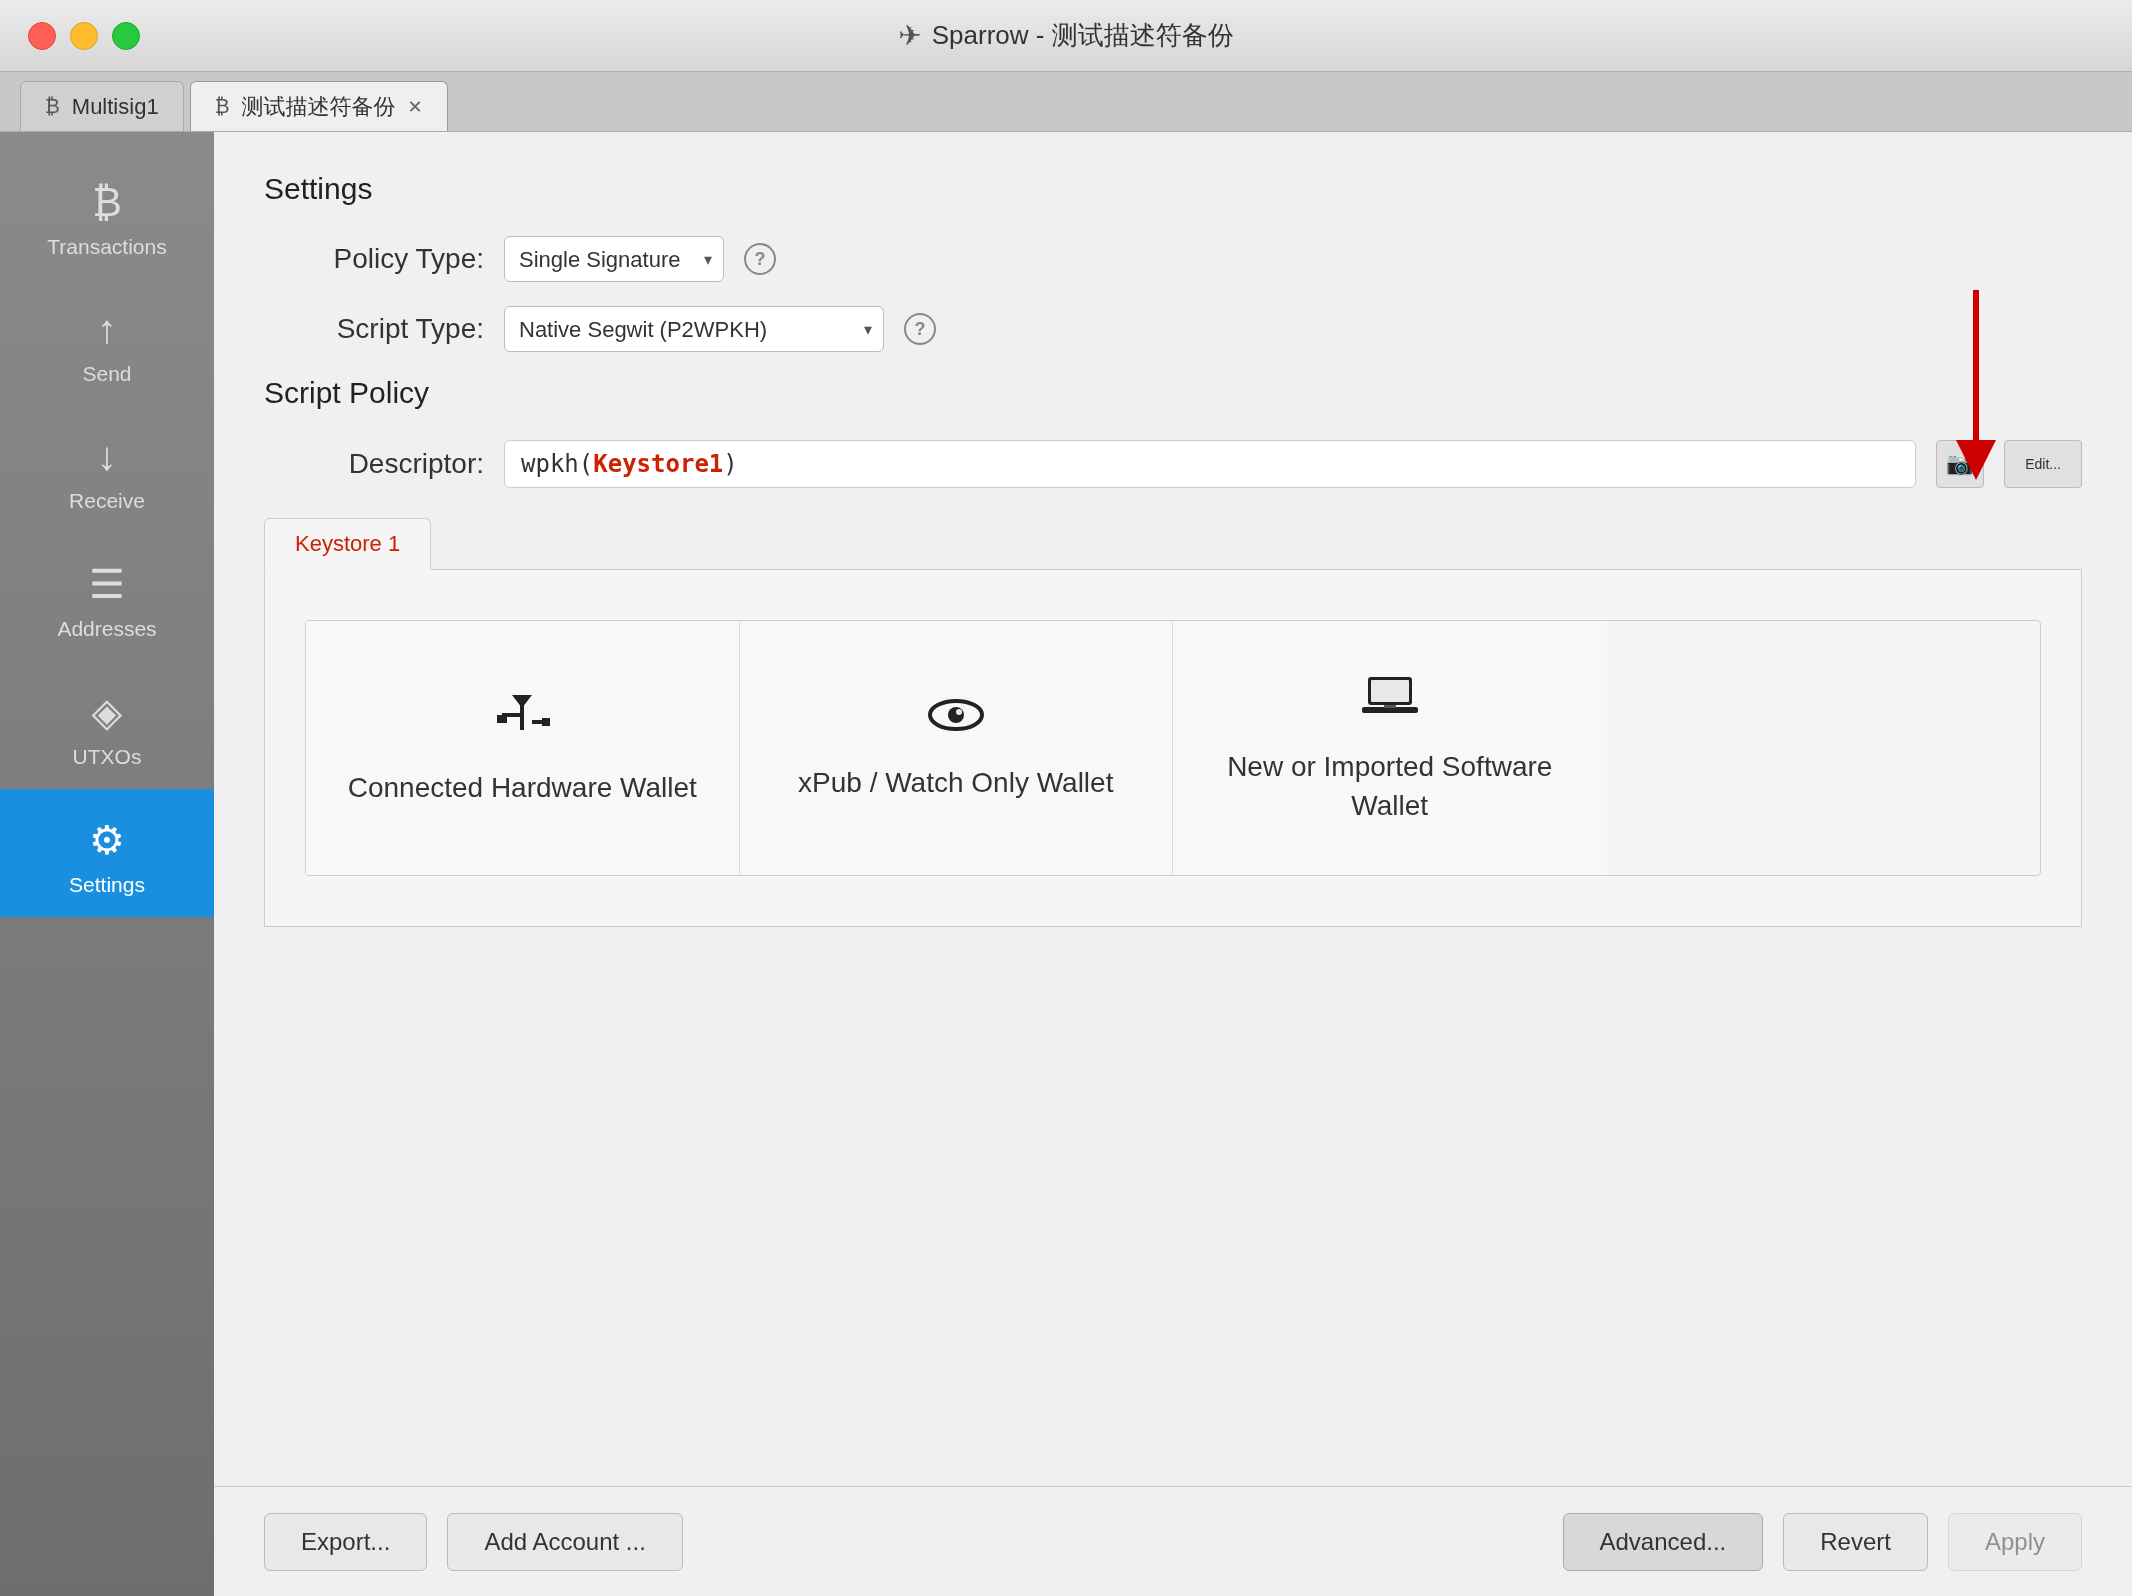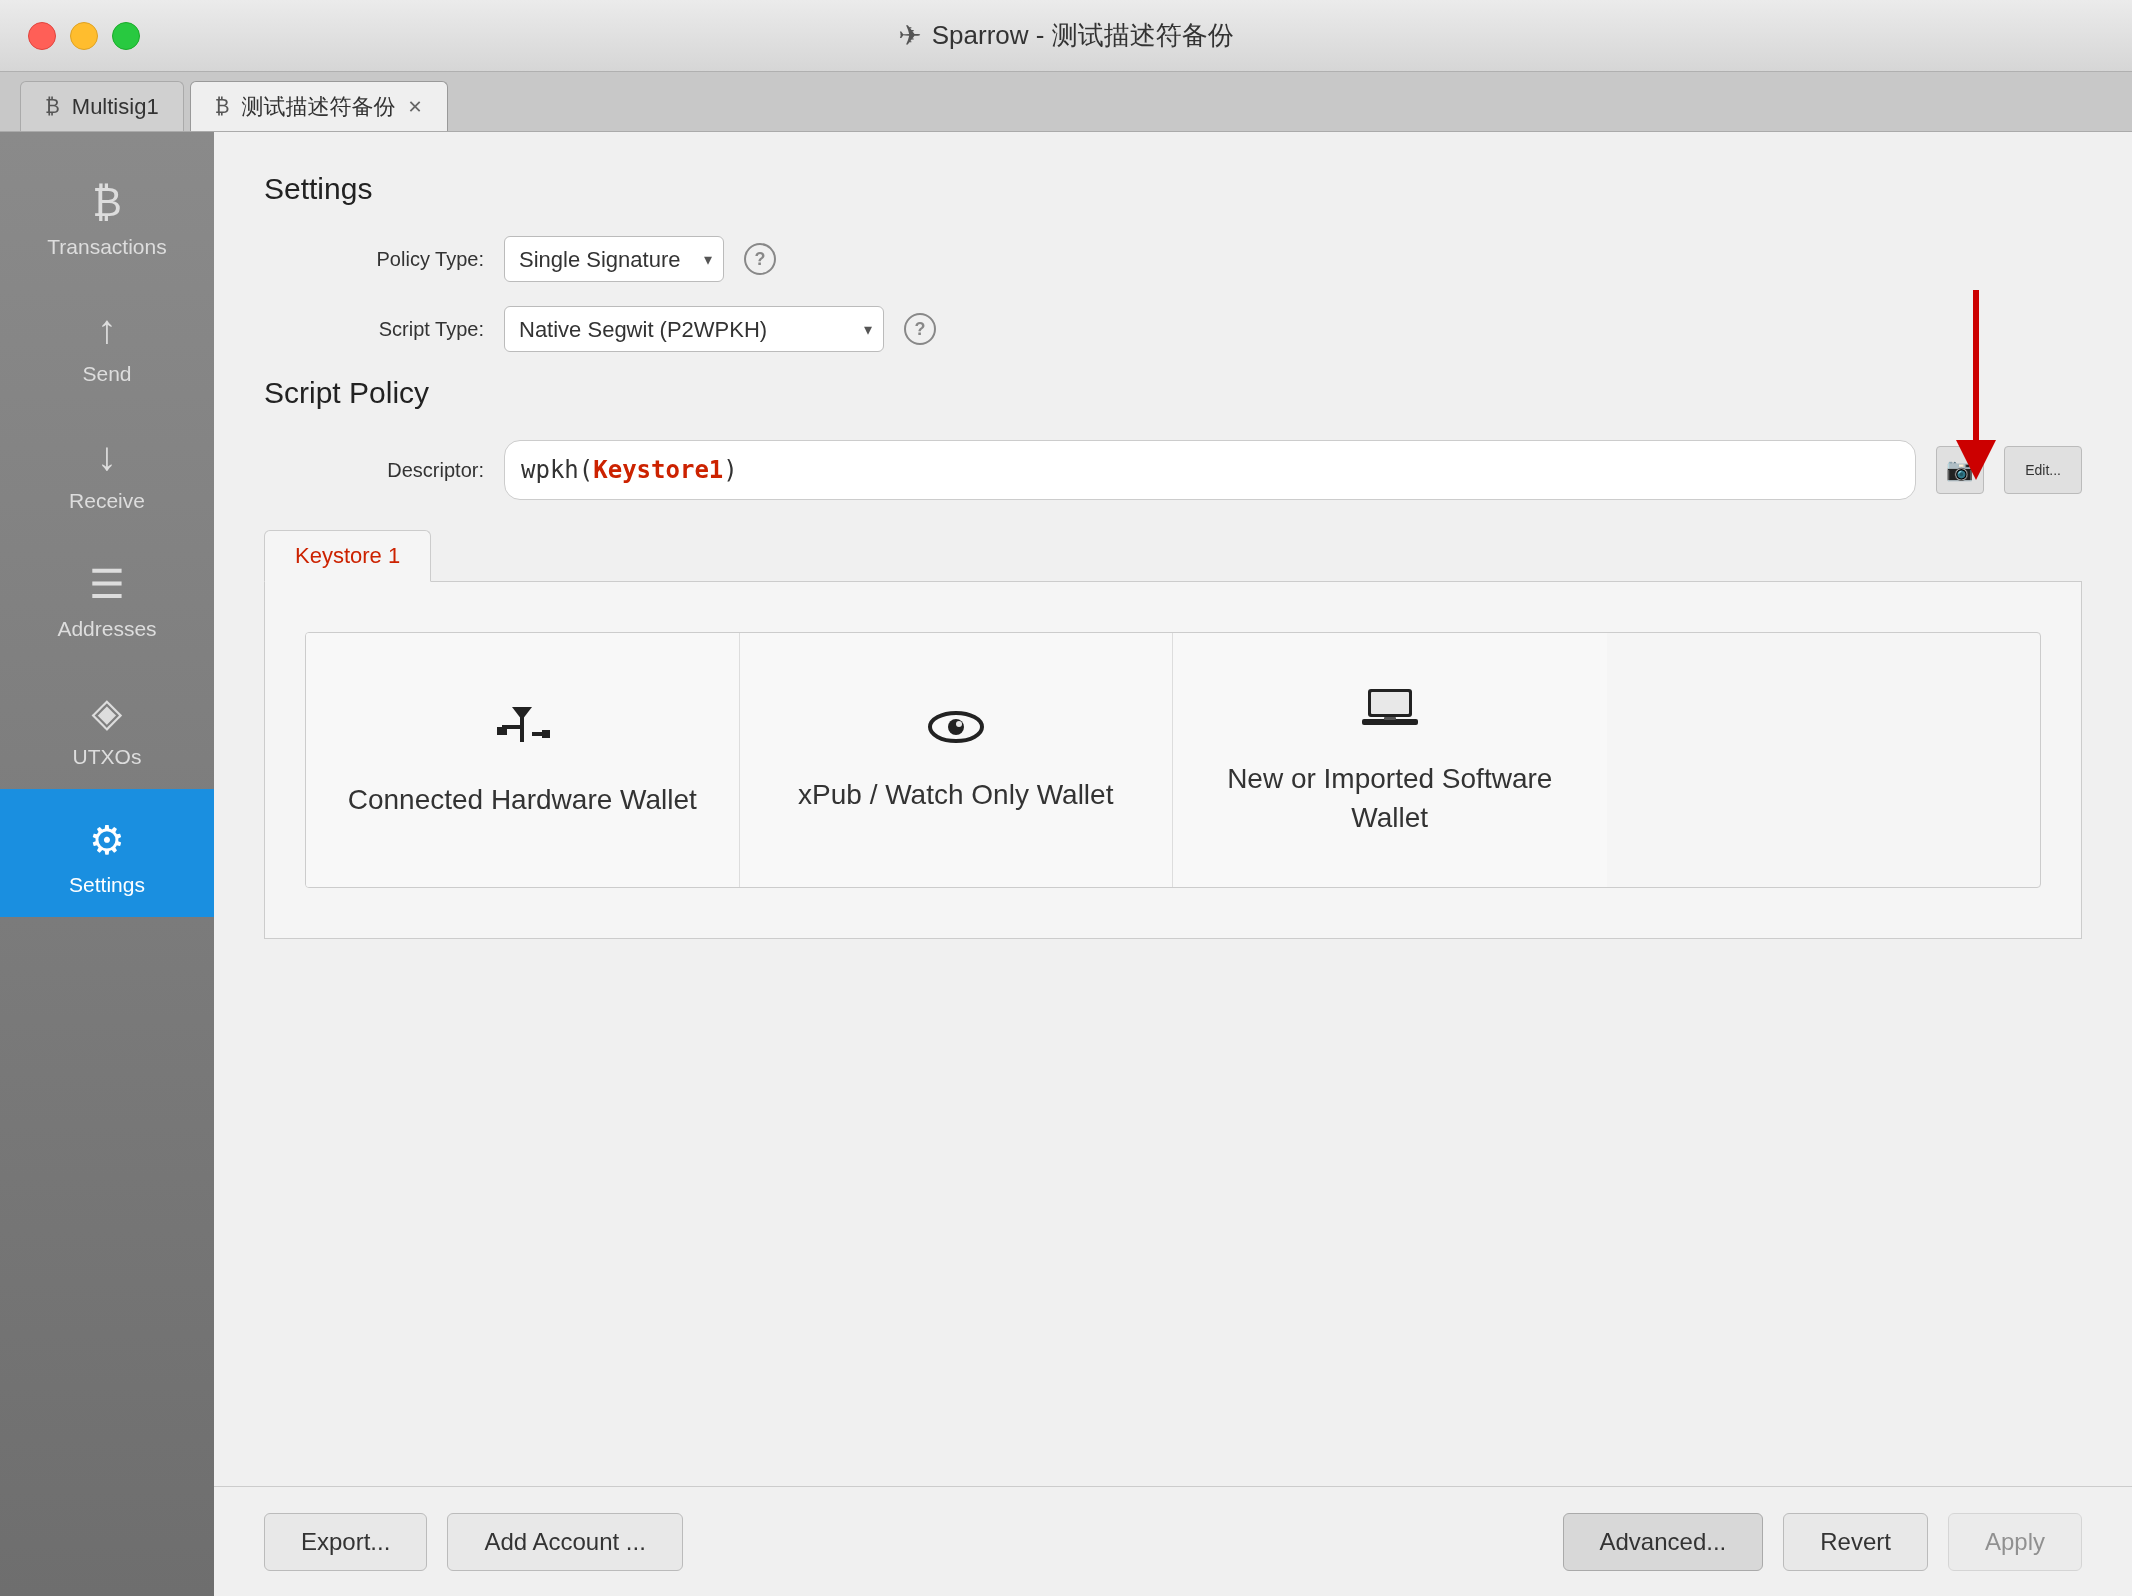--- a/index.html
+++ b/index.html
@@ -151,21 +151,21 @@
       margin-bottom: 30px;
     }
 
     .form-row {
       display: flex;
       align-items: center;
       margin-bottom: 24px;
       gap: 20px;
     }
     .form-label {
-      font-size: 20px;
+      font-size: 28px;
       color: #333;
       width: 220px;
       text-align: right;
     }
     .select-wrapper {
       position: relative;
       display: inline-flex;
       align-items: center;
     }
     .select-wrapper select {
@@ -464,21 +464,21 @@
           <span class="select-arrow">▾</span>
         </div>
         <div class="help-icon">?</div>
       </div>
 
       <div class="script-policy-section">
         <div class="section-title">Script Policy</div>
         <div class="form-row" style="position:relative;">
           <span class="form-label">Descriptor:</span>
           <div style="flex:1; position:relative; display:flex; align-items:center;">
-            <div class="descriptor-input" style="display:flex; align-items:center; flex:1; background:white; border:1px solid #ccc; height:60px; padding:0 16px; border-radius:16px;">
+            <div class="descriptor-input" style="display:flex; align-items:center; flex:1; background:white; border:1px solid #ccc; height:48px; padding:0 16px; border-radius:6px;">
               <span class="descriptor-text">wpkh(</span>
                 <span class="descriptor-text descriptor-key">Keystore1</span>
                 <span class="descriptor-text">)</span>
             </div>
 
             <div style="position:absolute; right:-80px; top:-160px; z-index:10;">
               <svg width="80" height="200" viewBox="0 0 80 200">
                 <line x1="60" y1="10" x2="60" y2="170" stroke="#cc0000" stroke-width="6"></line>
                 <polygon points="60,200 40,160 80,160" fill="#cc0000"></polygon>
               </svg>

